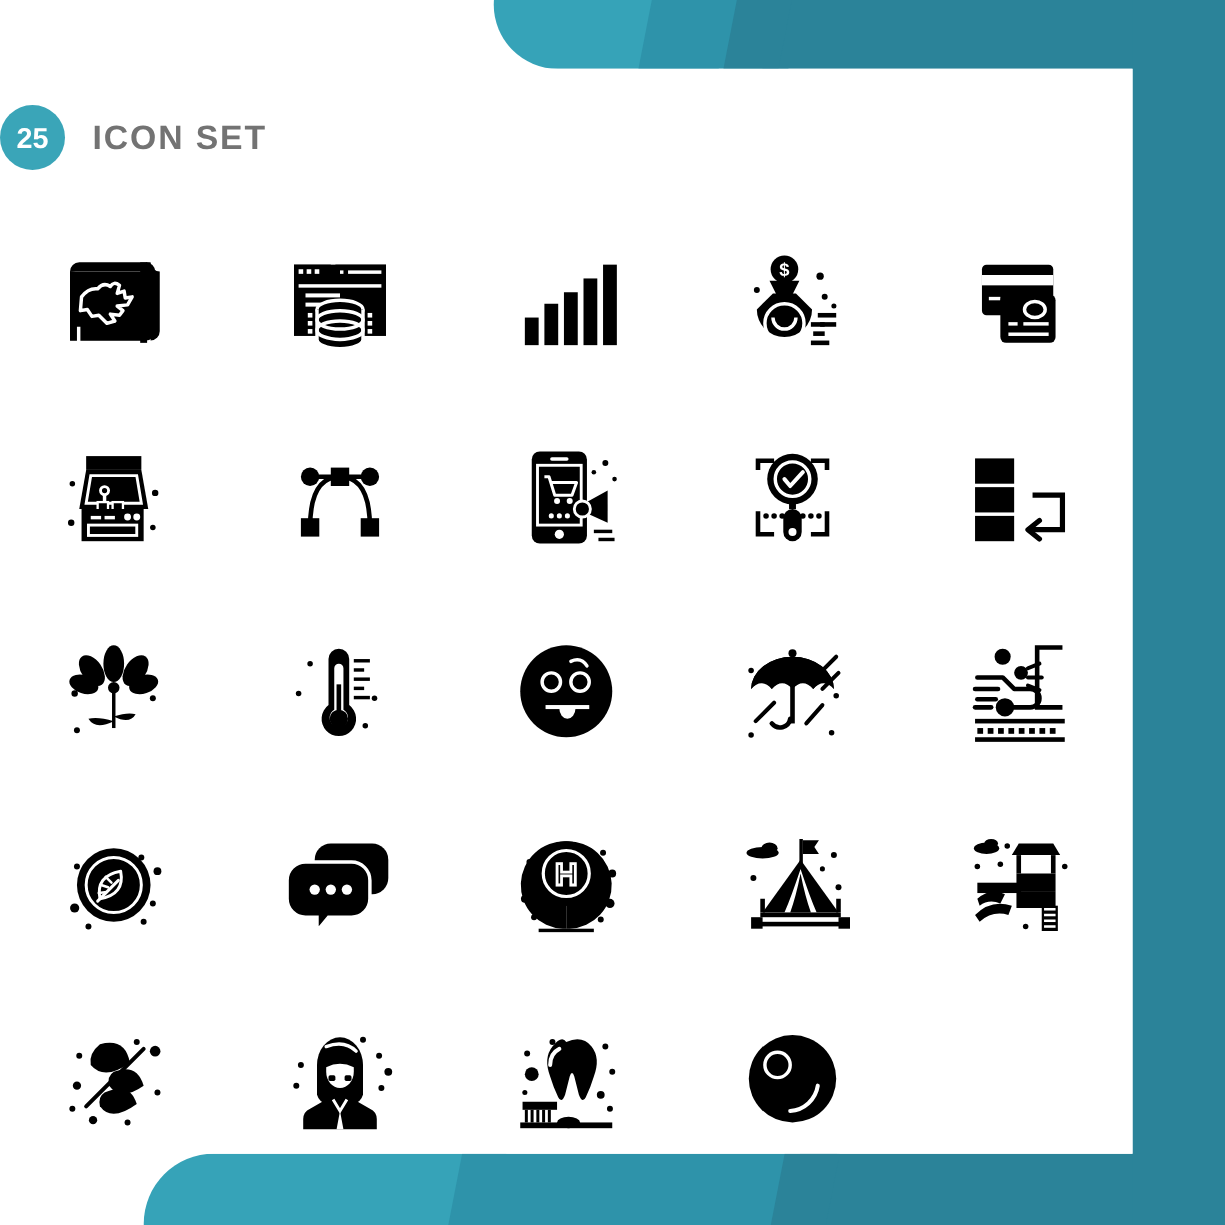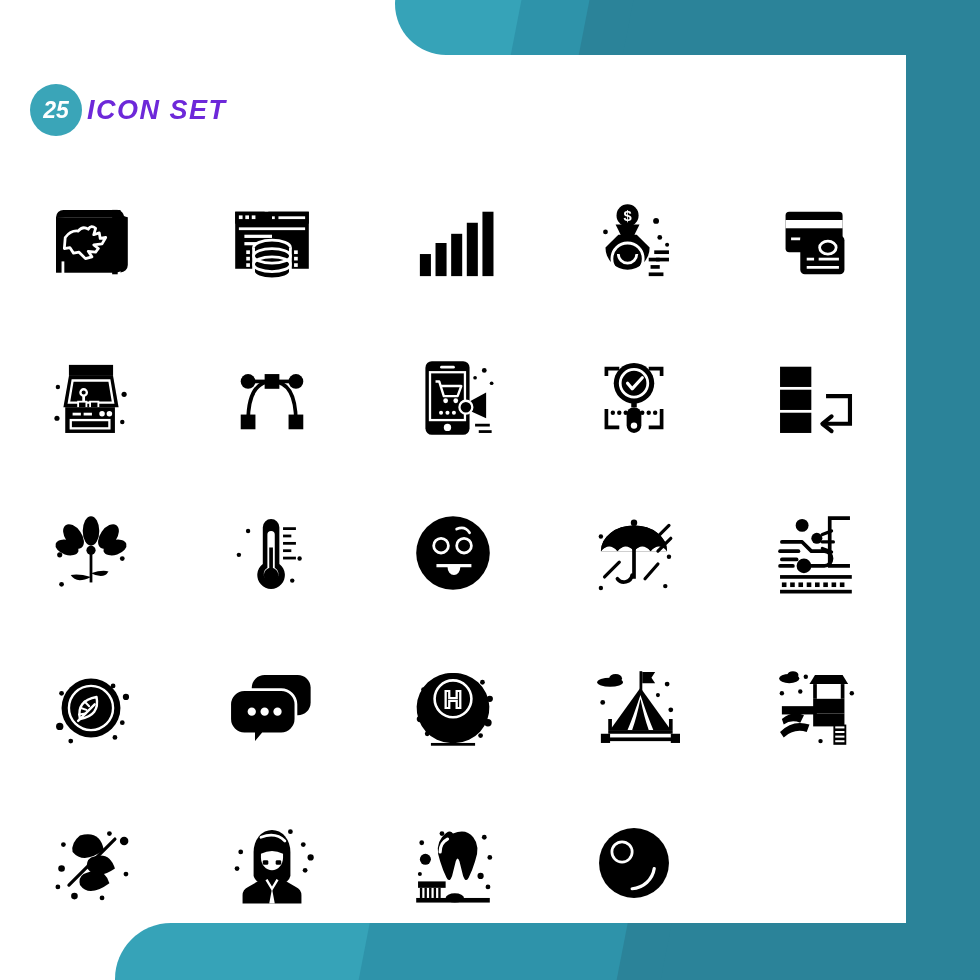--- a/index.html
+++ b/index.html
@@ -119,43 +119,41 @@
 
   
   .header {
     position: absolute;
     left: 0;
     top: 0px;
     width: 906px;
     height: 110px;
     display: flex;
     align-items: center;
-    padding-left: 30px;
     box-sizing: border-box;
-    font-style: italic;
   }
   .count-badge {
     width: 52px;
     height: 52px;
     border-radius: 50%;
     background: #3AA5B8;
     color: #ffffff;
     display: flex;
     align-items: center;
     justify-content: center;
     font-size: 23px;
     font-weight: bold;
     letter-spacing: 0px;
     flex: 0 0 auto;
   }
   .set-title {
-    margin-left: 5px;
+    margin-left: 22px;
     font-size: 27px;
     font-weight: bold;
-    color: #6d28d9;
+    color: #737373;
     letter-spacing: 1.5px;
   }
 
   
   .grid {
     position: absolute;
     left: 0px;
     top: 110px;
     width: 906px;
     display: grid;

